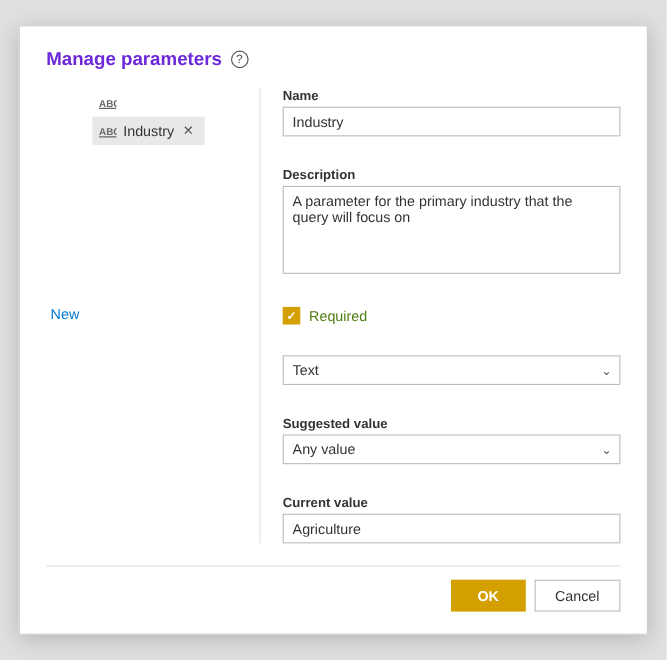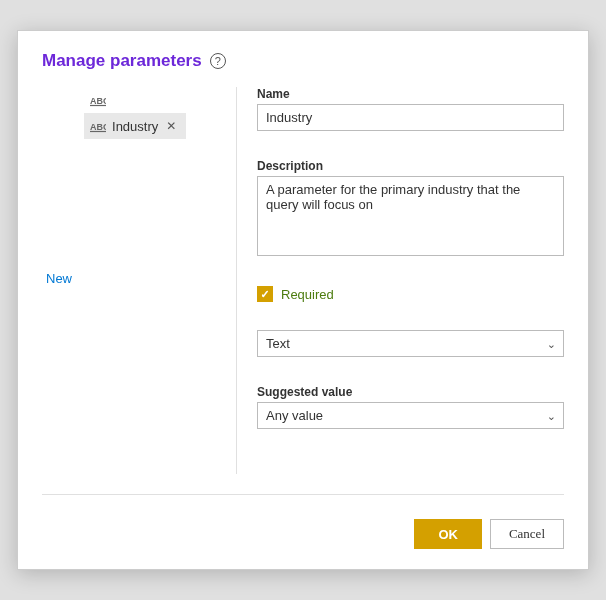--- a/index.html
+++ b/index.html
@@ -191,41 +191,41 @@
       pointer-events: none;
       font-size: 11px;
       color: #555;
     }
     
     .dialog-footer {
       display: flex;
       justify-content: flex-end;
       gap: 8px;
       margin-top: 20px;
-      padding-top: 24px;
+      padding-top: 12px;
       border-top: 1px solid #e0e0e0;
     }
     .btn-ok {
       background: #d4a000;
       color: #fff;
       border: none;
       padding: 6px 24px;
       font-size: 13px;
       font-weight: 600;
       cursor: pointer;
       font-family: inherit;
     }
     .btn-cancel {
       background: #fff;
       color: #333;
       border: 1px solid #bbb;
       padding: 6px 18px;
       font-size: 13px;
       cursor: pointer;
-      font-family: Liberation Serif, serif;
+      font-family: Liberation Sans, sans-serif;
     }
     
     .abc-svg {
       width: 16px;
       height: 16px;
     }
   </style>
 </head>
 <body>
 
@@ -304,20 +304,22 @@
           <select class="field-select">
             <option>Any value</option>
             <option>List of values</option>
             <option>Query</option>
           </select>
           <span class="select-arrow">⌄</span>
         </div>
       </div>
 
       <div class="field-group">
+        <label class="field-label">Current value</label>
+        <input class="field-input" type="text" value="Agriculture" style="">
       </div>
     </div>
   </div>
 
   <div class="dialog-footer">
     <button class="btn-ok">OK</button>
     <button class="btn-cancel">Cancel</button>
   </div>
 </div>
 

